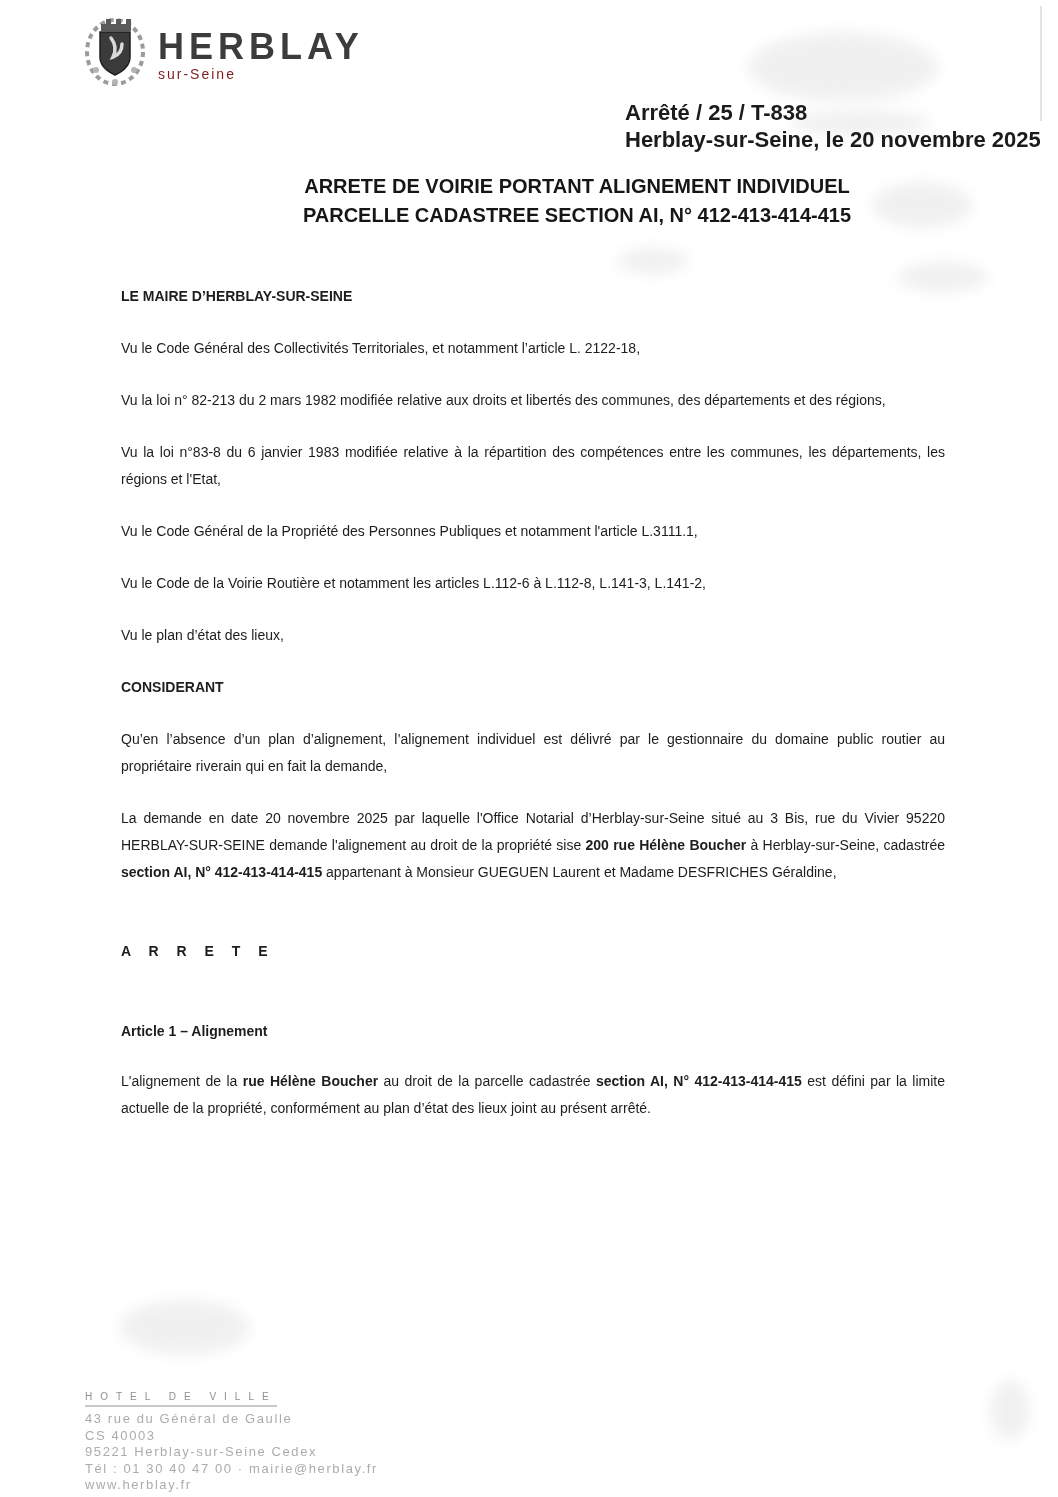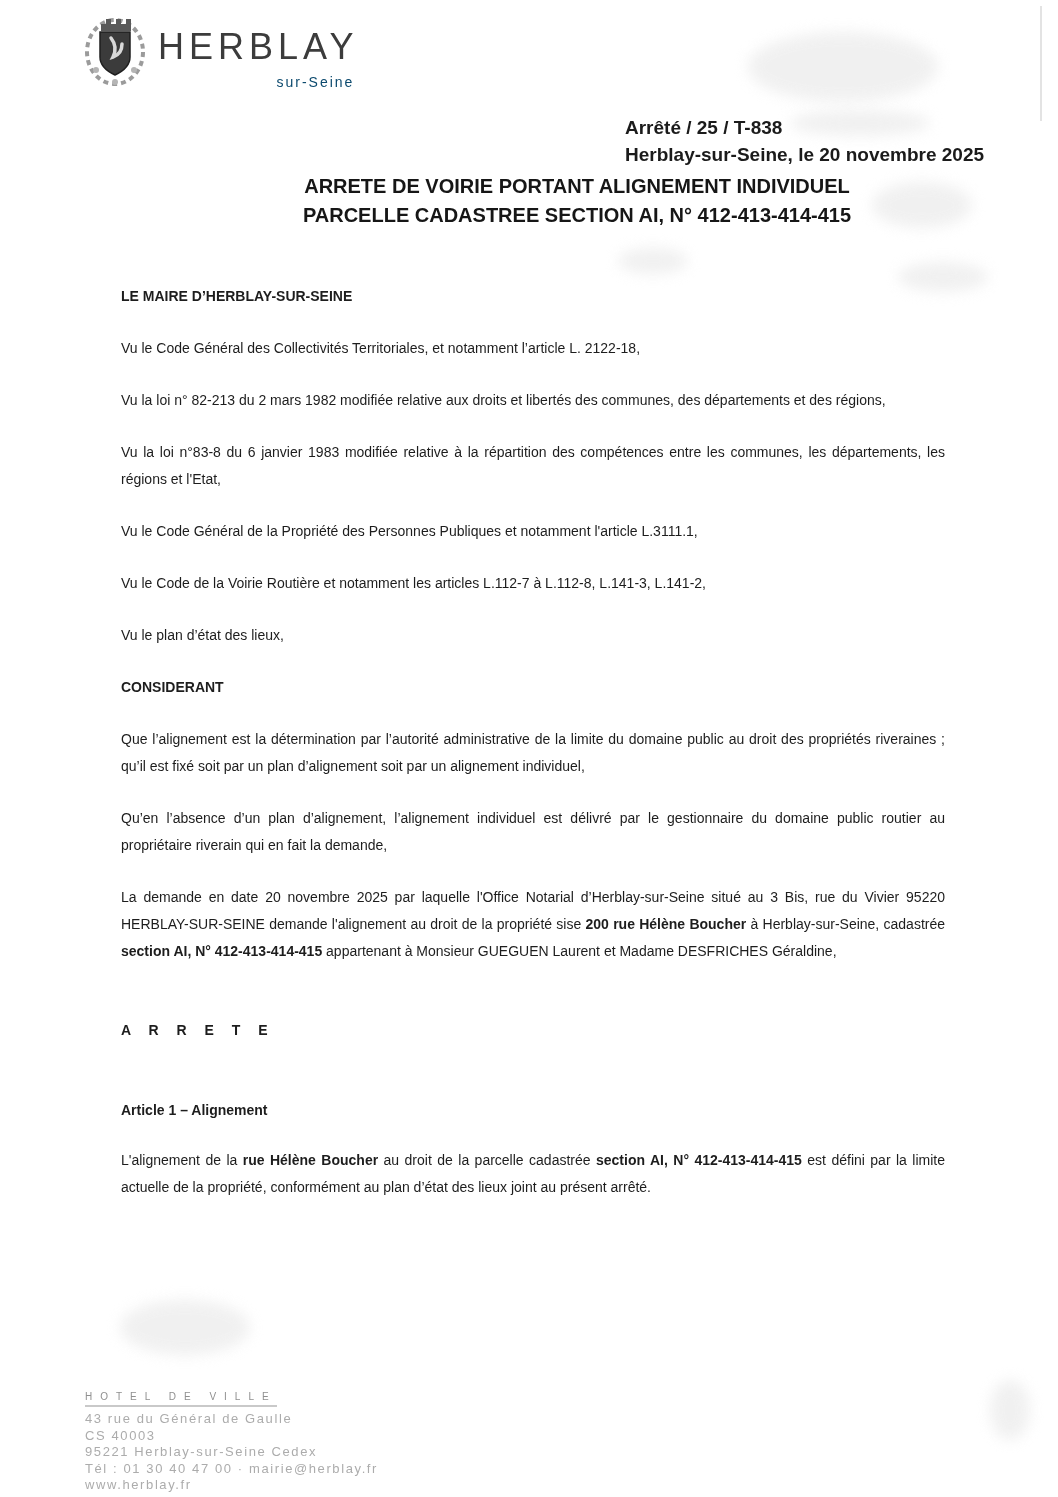--- a/index.html
+++ b/index.html
@@ -10,30 +10,30 @@
     background:#ffffff;
     font-family:"Liberation Sans", sans-serif;
     color:#1d1d1d;
     overflow:hidden;
   }
   
   .logo{position:absolute;left:84px;top:12px;display:flex;align-items:flex-start;}
   .coa{display:block;}
   .logo-text{margin-left:12px;margin-top:18px;}
   .logo-name{
-    font-size:36px;font-weight:400;letter-spacing:5px;color:#3c3c3c;
+    font-size:36px;font-weight:700;letter-spacing:5px;color:#3c3c3c;
     line-height:34px;
   }
   .logo-sub{
-    font-size:14px;color:#0c4a6e;letter-spacing:2px;text-align:right;
-    margin-top:10px;padding-right:4px;
+    font-size:14px;color:#7f1d1d;letter-spacing:2px;
+    margin-top:2px;padding-right:4px;
   }
   .ref-block{
-    position:absolute;left:625px;top:114px;
-    font-size:19px;font-weight:bold;line-height:27px;color:#1b1b1b;
+    position:absolute;left:625px;top:99px;
+    font-size:22px;font-weight:bold;line-height:27px;color:#1b1b1b;
   }
   .doc-title{
     position:absolute;left:0;top:172px;width:1058px;
     text-align:center;font-size:20px;font-weight:bold;line-height:29px;
     color:#161616;
     padding-left:48px;
   }
   
   .body{
     position:absolute;left:121px;top:283px;width:824px;
@@ -102,26 +102,25 @@
     <div>PARCELLE CADASTREE SECTION AI, N° 412-413-414-415</div>
   </div>
 
   <main class="body">
     <p class="bold">LE MAIRE D’HERBLAY-SUR-SEINE</p>
 
     <p>Vu le Code Général des Collectivités Territoriales, et notamment l’article L. 2122-18,</p>
     <p class="just">Vu la loi n° 82-213 du 2 mars 1982 modifiée relative aux droits et libertés des communes, des départements et des régions,</p>
     <p class="just">Vu la loi n°83-8 du 6 janvier 1983 modifiée relative à la répartition des compétences entre les communes, les départements, les régions et l'Etat,</p>
     <p>Vu le Code Général de la Propriété des Personnes Publiques et notamment l'article L.3111.1,</p>
-    <p>Vu le Code de la Voirie Routière et notamment les articles L.112-7 à L.112-8, L.141-3, L.141-2,</p>
+    <p>Vu le Code de la Voirie Routière et notamment les articles L.112-6 à L.112-8, L.141-3, L.141-2,</p>
     <p>Vu le plan d’état des lieux,</p>
 
     <p class="bold">CONSIDERANT</p>
 
-    <p class="just">Que l’alignement est la détermination par l’autorité administrative de la limite du domaine public au droit des propriétés riveraines ; qu’il est fixé soit par un plan d’alignement soit par un alignement individuel,</p>
     <p class="just">Qu’en l’absence d’un plan d’alignement, l’alignement individuel est délivré par le gestionnaire du domaine public routier au propriétaire riverain qui en fait la demande,</p>
     <p class="just"><span>La demande en date 20 novembre 2025 par laquelle l'Office Notarial d’Herblay-sur-Seine situé au 3 Bis, rue du Vivier 95220 HERBLAY-SUR-SEINE demande l'alignement au droit de la propriété sise </span><b>200 rue Hélène Boucher</b><span> à Herblay-sur-Seine, cadastrée </span><b>section AI, N° 412-413-414-415</b><span> appartenant à Monsieur GUEGUEN Laurent et Madame DESFRICHES Géraldine,</span></p>
 
     <p class="bold arrete-heading">A R R E T E</p>
 
     <p class="bold article-heading">Article 1 – Alignement</p>
     <p class="just article-body"><span>L'alignement de la </span><b>rue Hélène Boucher</b><span> au droit de la parcelle cadastrée </span><b>section AI, N° 412-413-</b><b>414-415</b><span> est défini par la limite actuelle de la propriété, conformément au plan d’état des lieux joint au présent arrêté.</span></p>
   </main>
 
   <footer class="footer">

